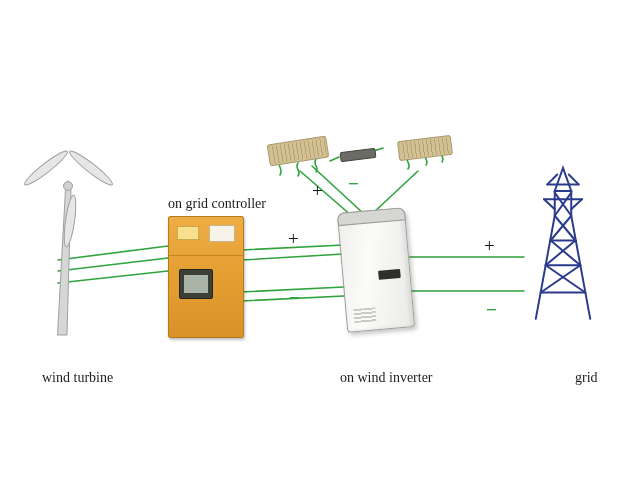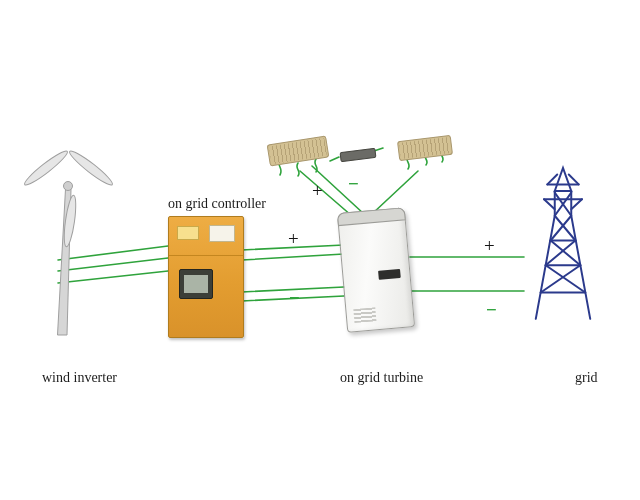--- a/index.html
+++ b/index.html
@@ -193,17 +193,17 @@
   </svg>
 
   <span class="sign sign-plus" style="left:312px;top:181px;">+</span>
   <span class="sign sign-minus" style="left:348px;top:174px;">−</span>
   <span class="sign sign-plus" style="left:288px;top:229px;">+</span>
   <span class="sign sign-minus" style="left:289px;top:288px;">−</span>
   <span class="sign sign-plus" style="left:484px;top:236px;">+</span>
   <span class="sign sign-minus" style="left:486px;top:300px;">−</span>
 
   <span class="label" style="left:168px;top:196px;">on grid controller</span>
-  <span class="label" style="left:42px;top:370px;">wind inverter</span>
-  <span class="label" style="left:340px;top:370px;">on grid turbine</span>
+  <span class="label" style="left:42px;top:370px;">wind turbine</span>
+  <span class="label" style="left:340px;top:370px;">on wind inverter</span>
   <span class="label" style="left:575px;top:370px;">grid</span>
 
 </div>
 
 </body></html>

